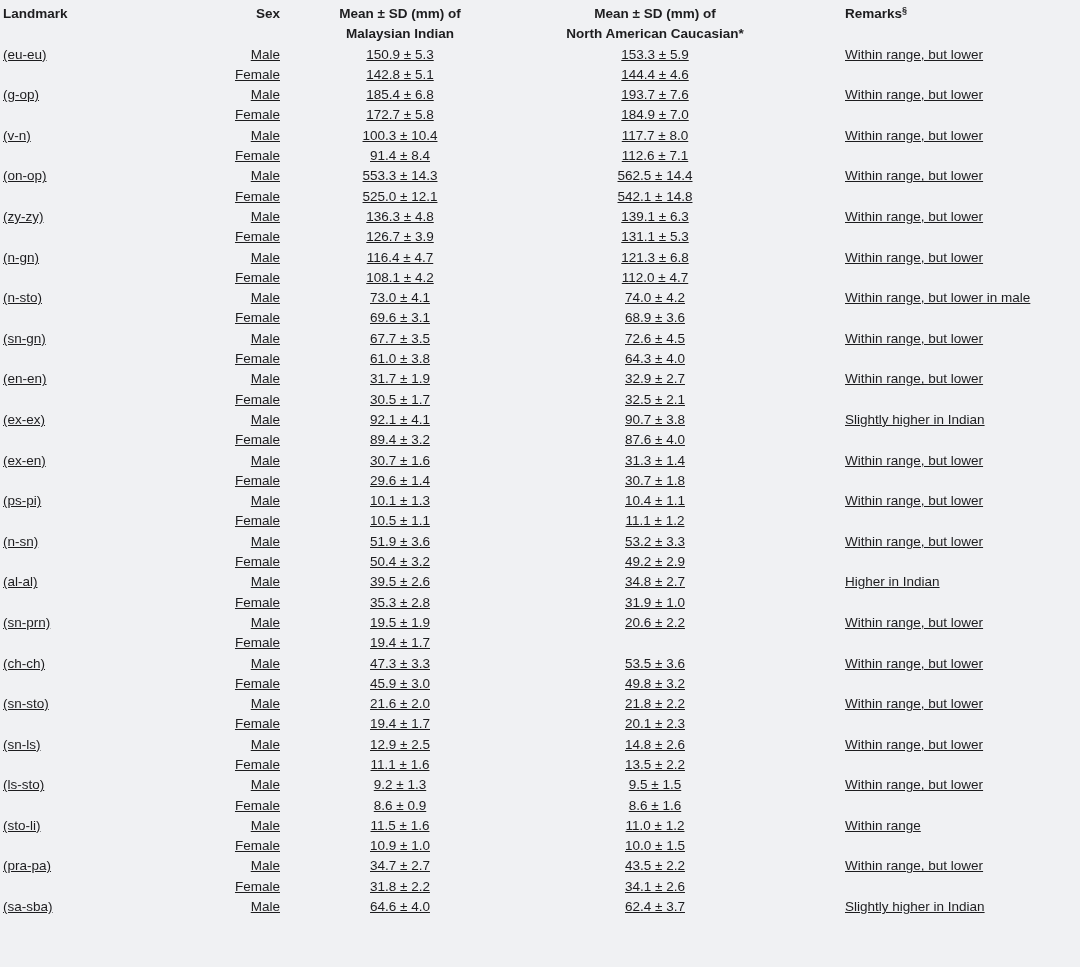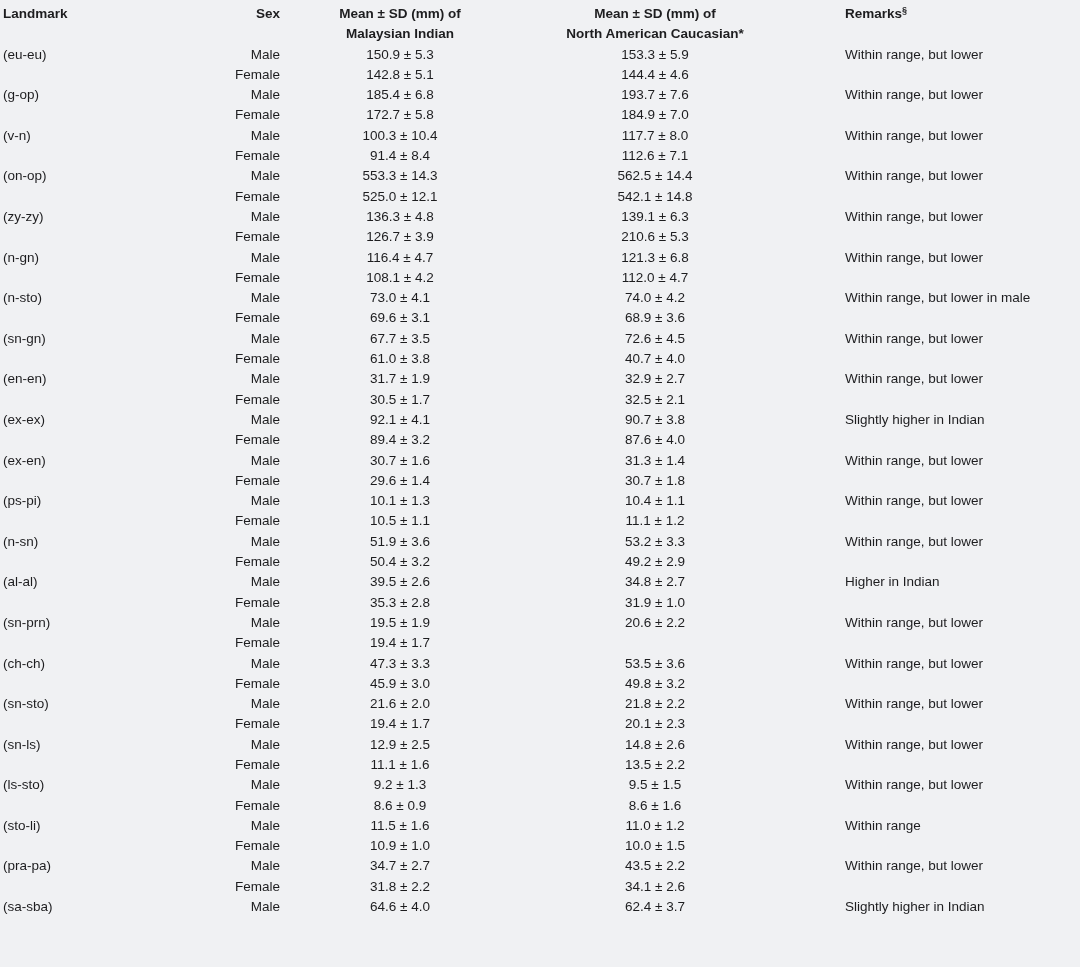--- a/index.html
+++ b/index.html
@@ -28,20 +28,21 @@
   }
   .thead {
     font-weight: 700;
     line-height: 20.3px;
   }
   .thead .hline { line-height: 20.3px; text-align: center; }
   .trow {
     height: 20.3px;
     line-height: 20.3px;
     white-space: nowrap;
+    text-decoration: underline;
   }
   .cell-landmark { padding-left: 3px; text-align: left; }
   .cell-sex { text-align: right; }
   .cell-indian, .cell-caucasian { text-align: center; }
   .cell-remarks { padding-left: 55px; text-align: left; }
   .thead sup {
     font-size: 9px;
     line-height: 0;
     vertical-align: super;
   }
@@ -141,21 +142,21 @@
     <div class="cell-sex">Male</div>
     <div class="cell-indian">136.3 ± 4.8</div>
     <div class="cell-caucasian">139.1 ± 6.3</div>
     <div class="cell-remarks">Within range, but lower</div>
   </div>
 
   <div class="grid-row trow">
     <div class="cell-landmark"></div>
     <div class="cell-sex">Female</div>
     <div class="cell-indian">126.7 ± 3.9</div>
-    <div class="cell-caucasian">210.6 ± 5.3</div>
+    <div class="cell-caucasian">131.1 ± 5.3</div>
     <div class="cell-remarks"></div>
   </div>
 
   <div class="grid-row trow">
     <div class="cell-landmark">(n-gn)</div>
     <div class="cell-sex">Male</div>
     <div class="cell-indian">116.4 ± 4.7</div>
     <div class="cell-caucasian">121.3 ± 6.8</div>
     <div class="cell-remarks">Within range, but lower</div>
   </div>
@@ -189,21 +190,21 @@
     <div class="cell-sex">Male</div>
     <div class="cell-indian">67.7 ± 3.5</div>
     <div class="cell-caucasian">72.6 ± 4.5</div>
     <div class="cell-remarks">Within range, but lower</div>
   </div>
 
   <div class="grid-row trow">
     <div class="cell-landmark"></div>
     <div class="cell-sex">Female</div>
     <div class="cell-indian">61.0 ± 3.8</div>
-    <div class="cell-caucasian">40.7 ± 4.0</div>
+    <div class="cell-caucasian">64.3 ± 4.0</div>
     <div class="cell-remarks"></div>
   </div>
 
   <div class="grid-row trow">
     <div class="cell-landmark">(en-en)</div>
     <div class="cell-sex">Male</div>
     <div class="cell-indian">31.7 ± 1.9</div>
     <div class="cell-caucasian">32.9 ± 2.7</div>
     <div class="cell-remarks">Within range, but lower</div>
   </div>

